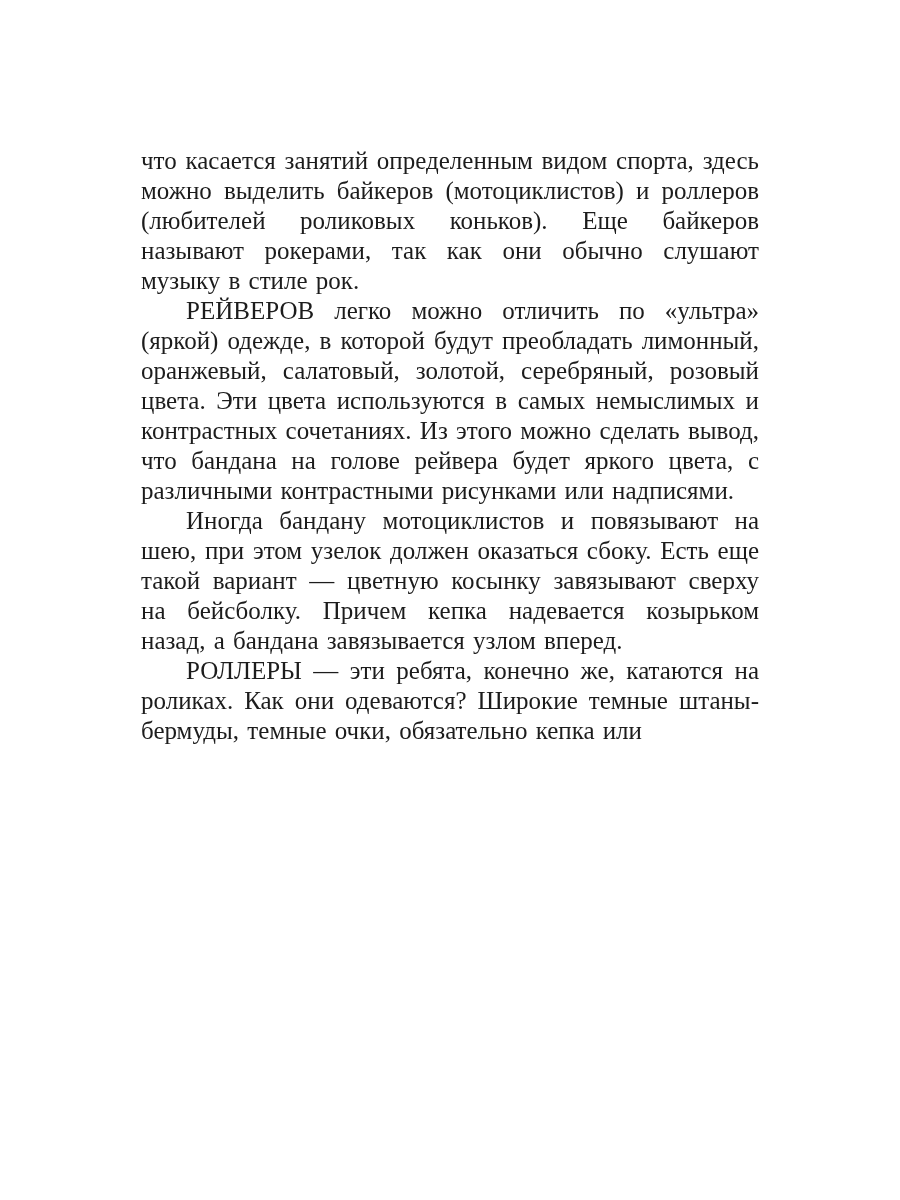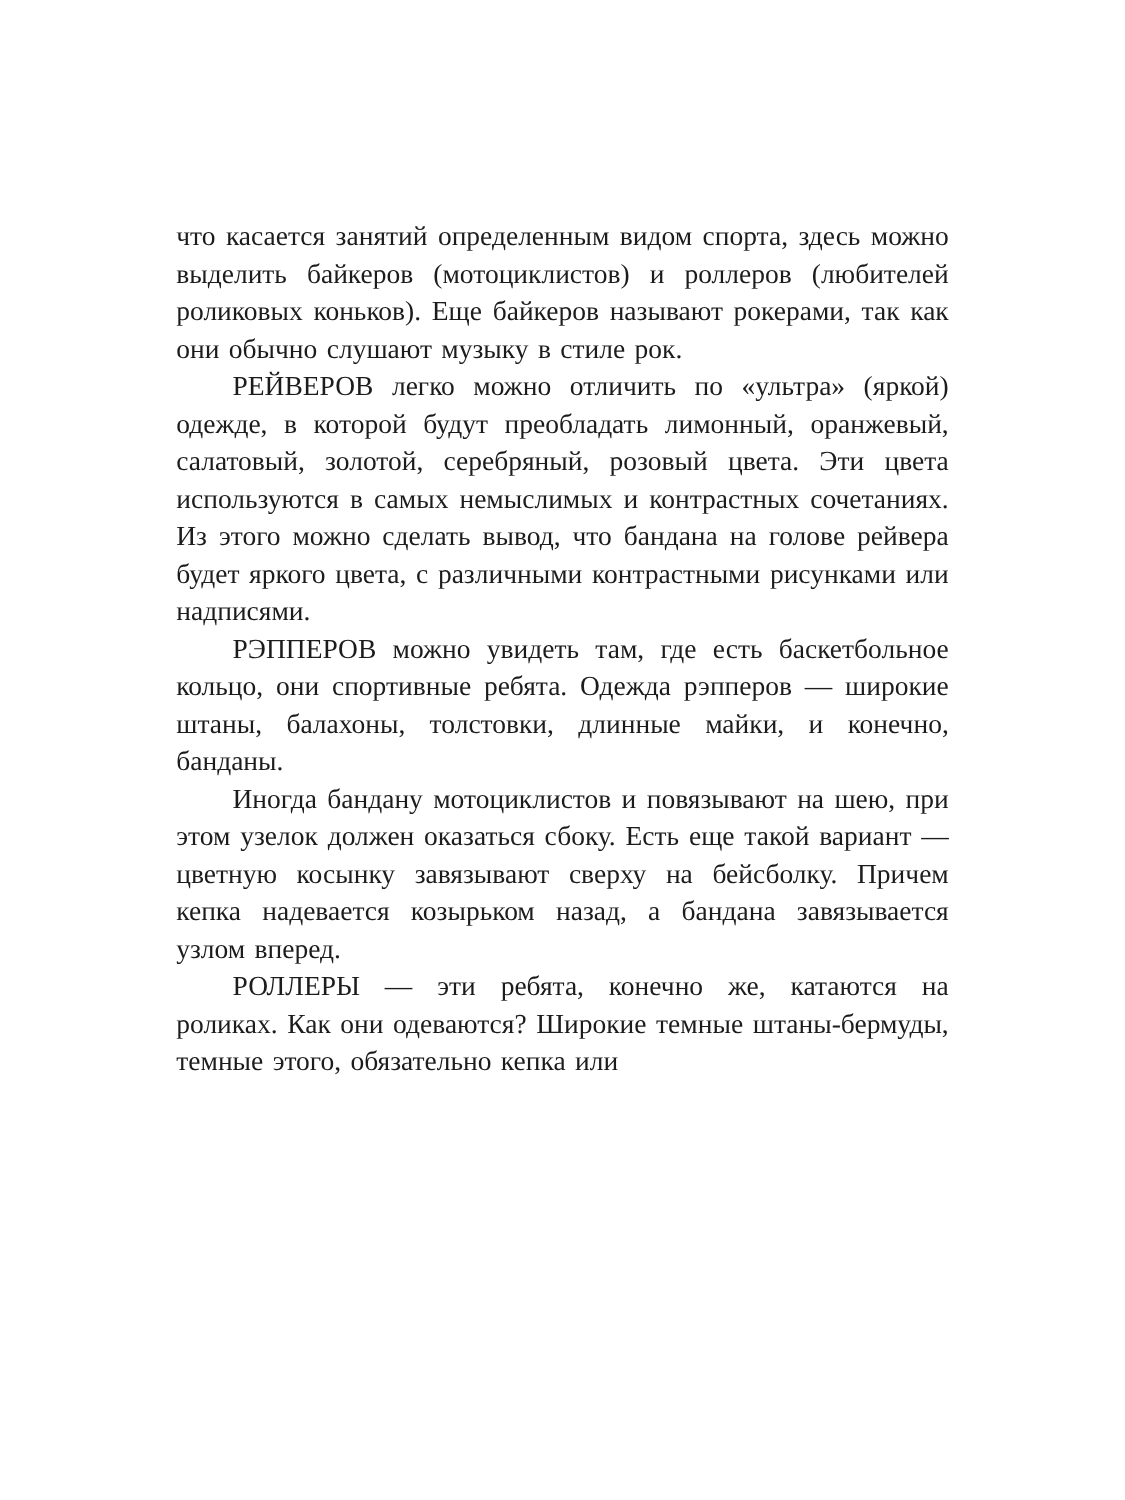--- a/index.html
+++ b/index.html
@@ -14,41 +14,39 @@
     background: #ffffff;
     overflow: hidden;
     font-family: "Liberation Serif", "DejaVu Serif", serif;
   }
   .text-block {
     position: absolute;
     left: 141px;
     top: 146px;
     width: 618px;
     color: #1c1c1c;
-    font-size: 22px;
+    font-size: 25px;
     line-height: 30px;
     text-align: justify;
     word-spacing: 2px;
-    margin-top: 28px;
   }
   .text-block p {
     margin: 0;
     padding: 0;
   }
   .text-block p.indent {
     text-indent: 45px;
   }
   .text-block p.no-indent {
     text-indent: 0;
   }
 </style>
 </head>
 <body>
 
 <div class="page">
   <div class="text-block">
     <p class="no-indent">что касается занятий определенным видом спорта, здесь можно выделить байкеров (мотоциклистов) и роллеров (любителей роликовых коньков). Еще байкеров называют рокерами, так как они обычно слушают музыку в стиле рок.</p>
     <p class="indent">РЕЙВЕРОВ легко можно отличить по «ультра» (яркой) одежде, в которой будут преобладать лимонный, оранжевый, салатовый, золотой, серебряный, розовый цвета. Эти цвета используются в самых немыслимых и контрастных сочетаниях. Из этого можно сделать вывод, что бандана на голове рейвера будет яркого цвета, с различными контрастными рисунками или надписями.</p>
-    <p class="indent">РЭППЕРОВ можно увидеть там, где есть баскетбольное кольцо, они спортивные ребята. Одежда рэпперов — широкие штаны, балахоны, толстовки, длинные майки, и конечно, банданы.</p>
     <p class="indent">Иногда бандану мотоциклистов и повязывают на шею, при этом узелок должен оказаться сбоку. Есть еще такой вариант — цветную косынку завязывают сверху на бейсболку. Причем кепка надевается козырьком назад, а бандана завязывается узлом вперед.</p>
-    <p class="indent">РОЛЛЕРЫ — эти ребята, конечно же, катаются на роликах. Как они одеваются? Широкие темные штаны-бермуды, темные этого, обязательно кепка или</p>
+    <p class="indent">РОЛЛЕРЫ — эти ребята, конечно же, катаются на роликах. Как они одеваются? Широкие темные штаны-бермуды, темные очки, обязательно кепка или</p>
   </div>
 </div>
 
 </body></html>

